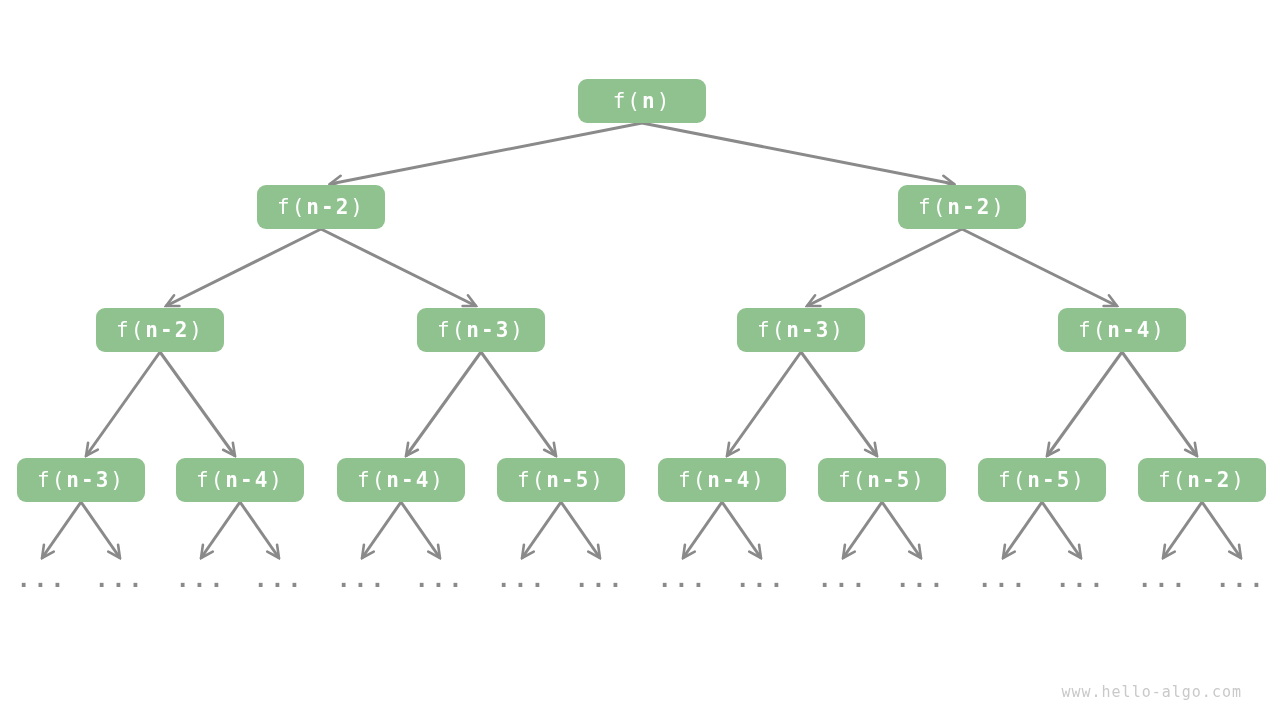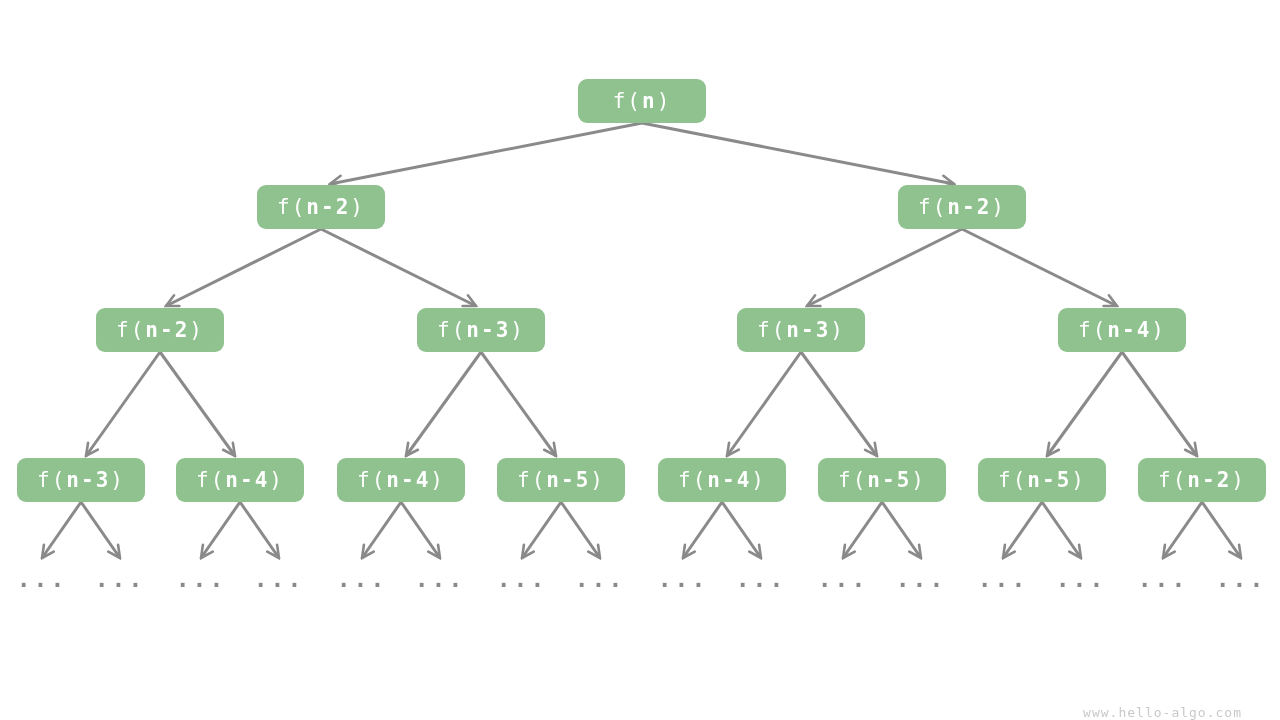--- a/index.html
+++ b/index.html
@@ -29,22 +29,22 @@
   .dots{
     position:absolute;transform:translateX(-50%);top:568px;
     color:var(--ellipsis-dots,#8A8A8A);font-size:23px;font-weight:700;
     letter-spacing:3px;line-height:1;white-space:nowrap;
   }
   .d0{left:42px}.d1{left:120px}.d2{left:201px}.d3{left:279px}
   .d4{left:362px}.d5{left:440px}.d6{left:522px}.d7{left:600px}
   .d8{left:683px}.d9{left:761px}.d10{left:843px}.d11{left:921px}
   .d12{left:1003px}.d13{left:1081px}.d14{left:1163px}.d15{left:1241px}
   .watermark{
-    position:absolute;right:38px;top:705px;
-    color:var(--watermark-text,#C9C9C9);font-size:13px;letter-spacing:1px;margin-left:44px;
+    position:absolute;right:38px;top:683px;
+    color:var(--watermark-text,#C9C9C9);font-size:15px;letter-spacing:1px;margin-left:44px;
   }
 </style>
 </head>
 <body>
 
 <div class="canvas">
 
   <svg class="edges" viewBox="0 0 1280 720" xmlns="http://www.w3.org/2000/svg">
     <defs>
       <marker id="ah" viewBox="0 0 16 16" refX="14" refY="8" markerWidth="16" markerHeight="16" orient="auto" markerUnits="userSpaceOnUse">

